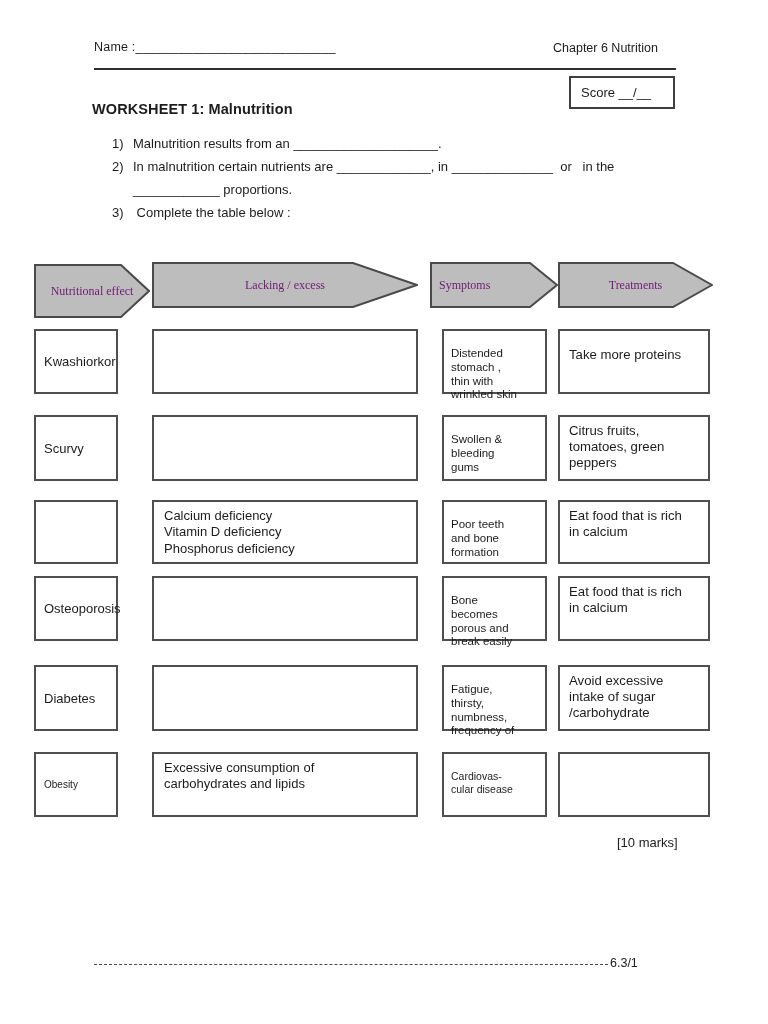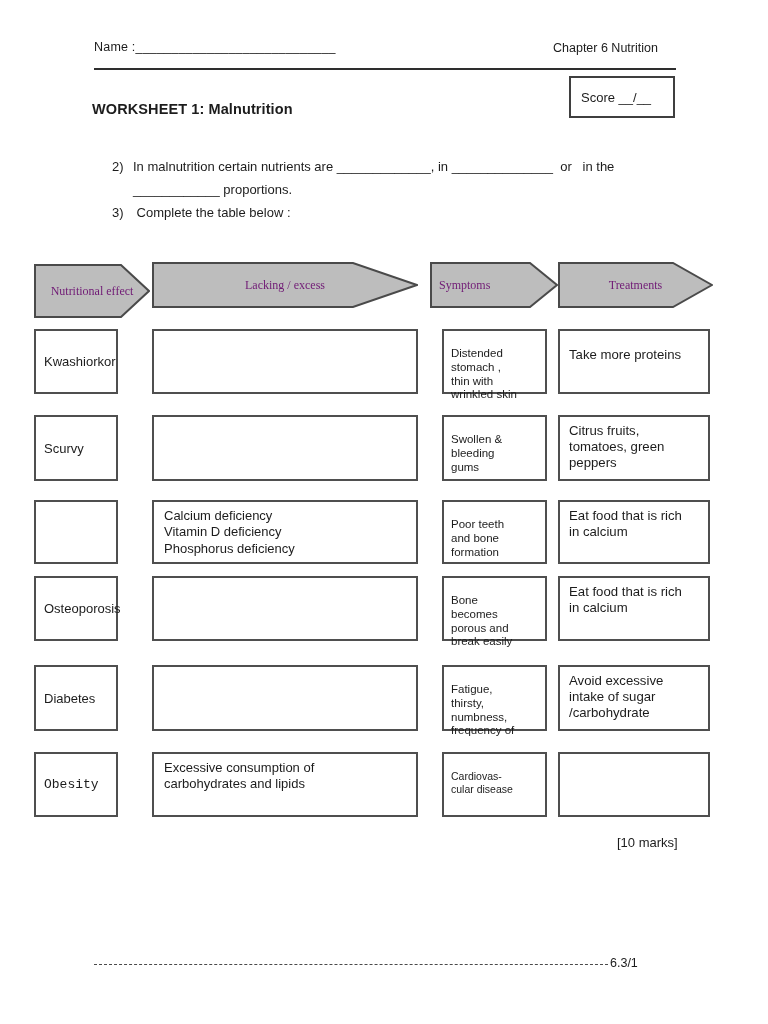--- a/index.html
+++ b/index.html
@@ -10,21 +10,21 @@
     font-family:"Liberation Sans", sans-serif;
     color:#1c1c1c;
     overflow:hidden;
   }
   .abs{position:absolute;}
   
   .name-line{left:94px;top:40px;font-size:12.5px;letter-spacing:.2px;}
   .chapter{left:553px;top:41px;font-size:12.5px;}
   .top-rule{left:94px;top:68px;width:582px;height:0;border-top:2px solid #2e2e2e;}
   .score-box{
-    left:569px;top:76px;width:106px;height:42px;
+    left:569px;top:76px;width:106px;height:33px;
     border:2px solid #3f3f3f;box-sizing:border-box;
     display:flex;align-items:center;padding-left:10px;
     font-size:13px;background:#fff;
   }
   .title{left:92px;top:101px;font-size:14.5px;font-weight:bold;letter-spacing:.1px;}
   
   .q-line{left:112px;font-size:13px;white-space:pre;}
   .q-num{display:inline-block;width:21px;}
   .q1{top:136px;}
   .q2a{top:159px;}
@@ -42,21 +42,21 @@
   .cell{
     position:absolute;background:#ffffff;
     border:2px solid #4f4f4f;box-sizing:border-box;
     white-space:pre-line;
   }
   .c1{left:34px;width:84px;display:flex;align-items:center;padding-left:8px;font-size:13px;}
   .c2{left:152px;width:266px;padding:6px 10px;font-size:13px;line-height:1.25;}
   .c3{left:442px;width:105px;padding:16px 7px;font-size:11.5px;line-height:1.2;}
   .c4{left:558px;width:152px;padding:6px 9px;font-size:13.2px;line-height:1.22;}
   .c4.pad-mid{padding-top:16px;}
-  .serif{font-family:Liberation Mono, monospace;font-size:13px;}
+  .serif{font-family:Liberation Sans, sans-serif;font-size:10px;}
   .small{font-size:10.5px;line-height:1.25;}
   .r1{top:329px;height:65px;}
   .r2{top:415px;height:66px;}
   .r3{top:500px;height:64px;}
   .r4{top:576px;height:65px;}
   .r5{top:665px;height:66px;}
   .r6{top:752px;height:65px;}
   
   .marks{left:617px;top:835px;font-size:13px;}
   .foot-line{left:94px;top:964px;width:514px;height:0;border-top:1.5px dashed #4a4a4a;}
@@ -68,20 +68,21 @@
 <div class="page">
 
   <div class="abs name-line">Name :____________________________</div>
   <div class="abs chapter">Chapter 6 Nutrition</div>
   <div class="abs top-rule"></div>
   <div class="abs score-box">
     <span>Score __/__</span>
   </div>
   <div class="abs title">WORKSHEET 1: Malnutrition</div>
 
+  <div class="abs q-line q1"><span class="q-num">1)</span><span>Malnutrition results from an ____________________.</span></div>
   <div class="abs q-line q2a"><span class="q-num">2)</span><span>In malnutrition certain nutrients are _____________, in ______________  or   in the</span></div>
   <div class="abs q-line q2b"><span>____________ proportions.</span></div>
   <div class="abs q-line q3"><span class="q-num">3)</span><span> Complete the table below :</span></div>
 
   <div class="arrow" style="left:34px;top:264px;width:116px;height:54px;">
     <svg viewBox="0 0 116 54" preserveAspectRatio="none">
       <polygon points="1,1 87,1 115,27 87,53 1,53" fill="#bdbdbd" stroke="#4a4a4a" stroke-width="2"></polygon>
     </svg>
     <span class="arrow-label">Nutritional effect</span>
   </div>

